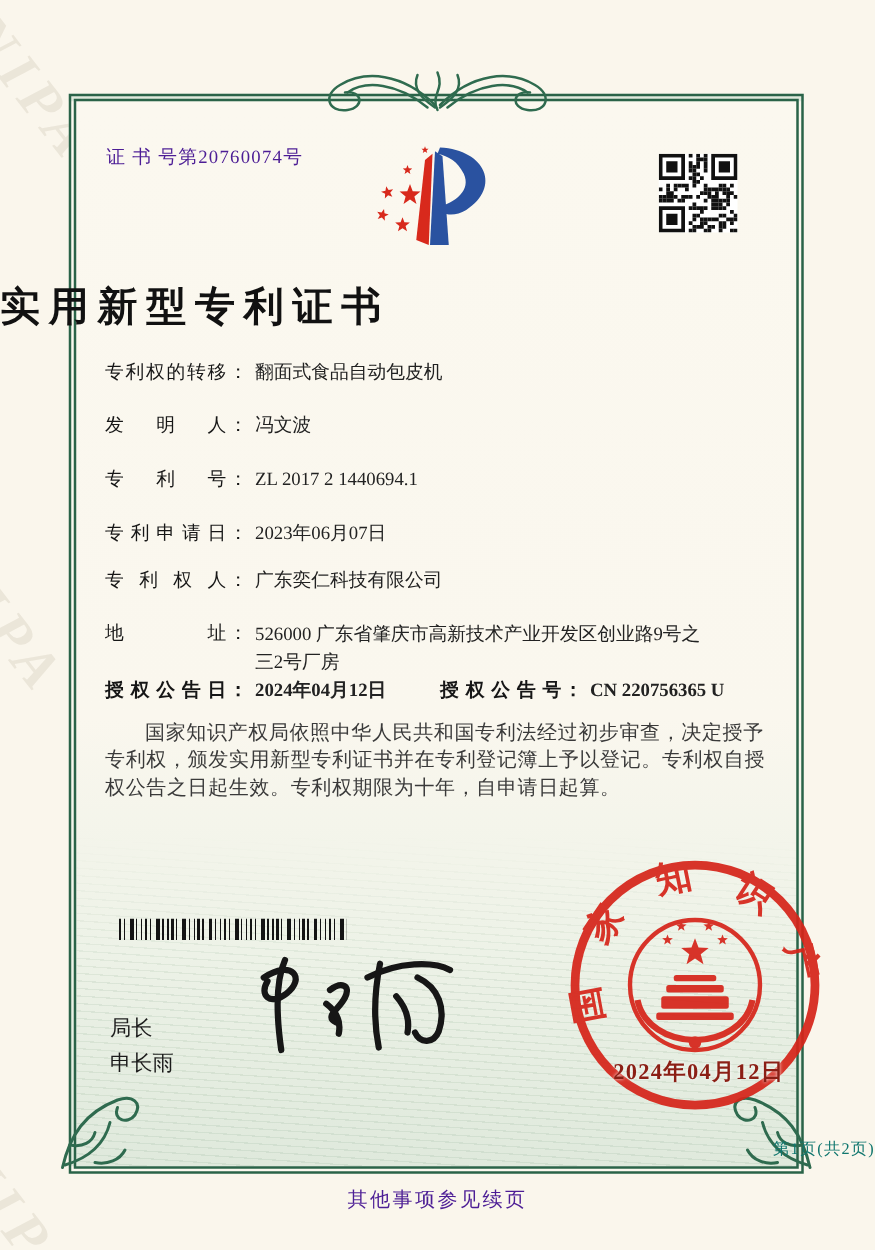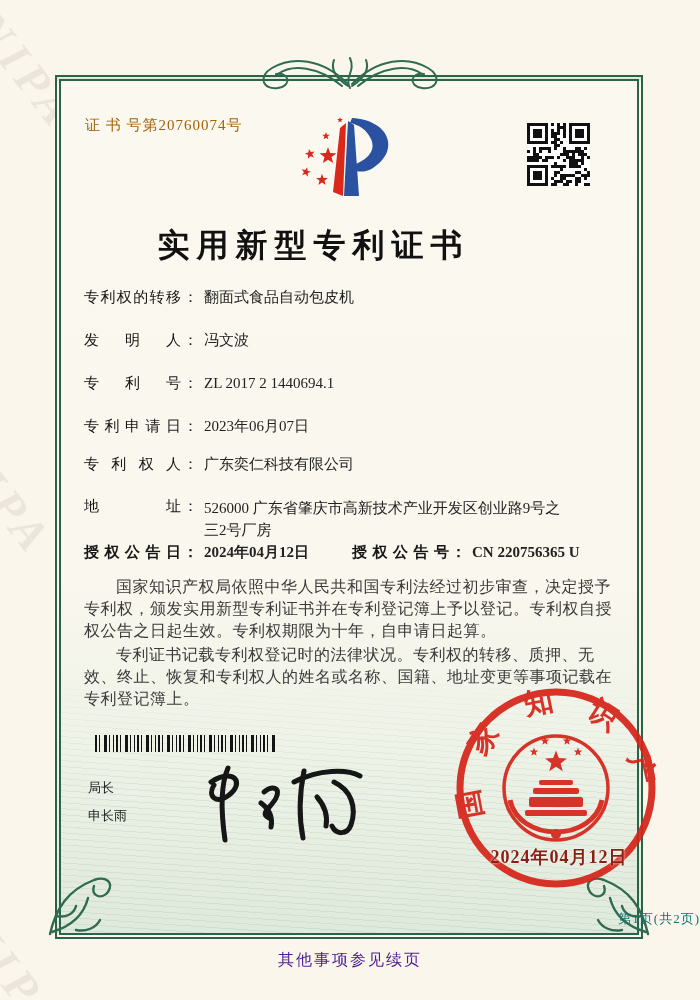--- a/index.html
+++ b/index.html
@@ -30,24 +30,24 @@
   }
   .waves{
     position:absolute;left:0;right:0;bottom:0;height:265px;
     background:repeating-linear-gradient(184deg,rgba(106,148,112,0.12) 0 1px,rgba(0,0,0,0) 1px 6px);
     -webkit-mask-image:linear-gradient(180deg,transparent,#000 45%);
     mask-image:linear-gradient(180deg,transparent,#000 45%);
     pointer-events:none;
   }
   .ornament{color:#2f6b4f;}
   
-  .cert-no{position:absolute;left:85px;top:116px;font-size:15px;letter-spacing:1px;color:#a16207;}
+  .cert-no{position:absolute;left:85px;top:116px;font-size:15px;letter-spacing:1px;color:#4c1d95;}
   .qr{position:absolute;left:527px;top:123px;width:63px;height:63px;background:#fff;}
   .title{
-    position:absolute;left:0;width:627px;top:224px;text-align:center;
+    position:absolute;left:0;width:627px;top:224px;text-align:left;
     font-size:32px;font-weight:bold;letter-spacing:7px;color:#111;
   }
   
   .fields{position:absolute;left:84px;top:288px;width:532px;font-size:15px;}
   .row{position:absolute;left:0;white-space:nowrap;}
   .row.r1{top:0;} .row.r2{top:43px;} .row.r3{top:86px;} .row.r4{top:129px;}
   .row.r5{top:167px;} .row.r6{top:209px;} .row.r7{top:255px;font-weight:bold;}
   .lbl{
     display:inline-block;width:97px;
     text-align:justify;text-align-last:justify;text-justify:inter-character;
@@ -65,23 +65,23 @@
   .bodytext p{margin:0 0 2px 0;text-indent:2em;}
   
   .barcode{
     position:absolute;left:95px;top:735px;width:182px;height:17px;
     background:repeating-linear-gradient(90deg,
       #141414 0 2px,transparent 2px 4px,#141414 4px 5px,transparent 5px 9px,
       #141414 9px 12px,transparent 12px 14px,#141414 14px 15px,transparent 15px 18px,
       #141414 18px 19px,transparent 19px 21px);
   }
   .director{
-    position:absolute;left:88px;top:774px;
+    position:absolute;left:88px;top:809px;
     font-family:"Liberation Sans","DejaVu Sans",sans-serif;
-    font-size:13px;color:#1b1b1b;line-height:28px;
+    font-size:17px;color:#1b1b1b;line-height:28px;
   }
   .signature{position:absolute;left:198px;top:752px;}
   .seal{position:absolute;left:450px;top:682px;width:212px;height:212px;}
   .seal-date{
     position:absolute;left:470px;top:845px;width:178px;text-align:center;
     font-size:18px;font-weight:bold;color:#8b1f15;letter-spacing:1px;
     text-shadow:0 0 3px rgba(255,255,255,0.9);
   }
   .page-num{
     position:absolute;left:0;width:700px;top:910px;text-align:right;
@@ -326,21 +326,20 @@
   <div class="row r7">
     <span class="lbl">授 权 公 告 日</span><span class="colon">：</span><span class="val">2024年04月12日</span>
     <span class="pair2">
       <span class="lbl">授 权 公 告 号</span><span class="colon">：</span><span class="val">CN 220756365 U</span>
     </span>
   </div>
 </div>
 
 <div class="bodytext">
   <p>国家知识产权局依照中华人民共和国专利法经过初步审查，决定授予专利权，颁发实用新型专利证书并在专利登记簿上予以登记。专利权自授权公告之日起生效。专利权期限为十年，自申请日起算。</p>
-  <p>专利证书记载专利权登记时的法律状况。专利权的转移、质押、无效、终止、恢复和专利权人的姓名或名称、国籍、地址变更等事项记载在专利登记簿上。</p>
 </div>
 
 <div class="barcode"></div>
 
 <div class="director">
   <div>局长</div>
   <div>申长雨</div>
 </div>
 
 <svg class="signature" width="176" height="96" viewBox="0 0 176 96">

